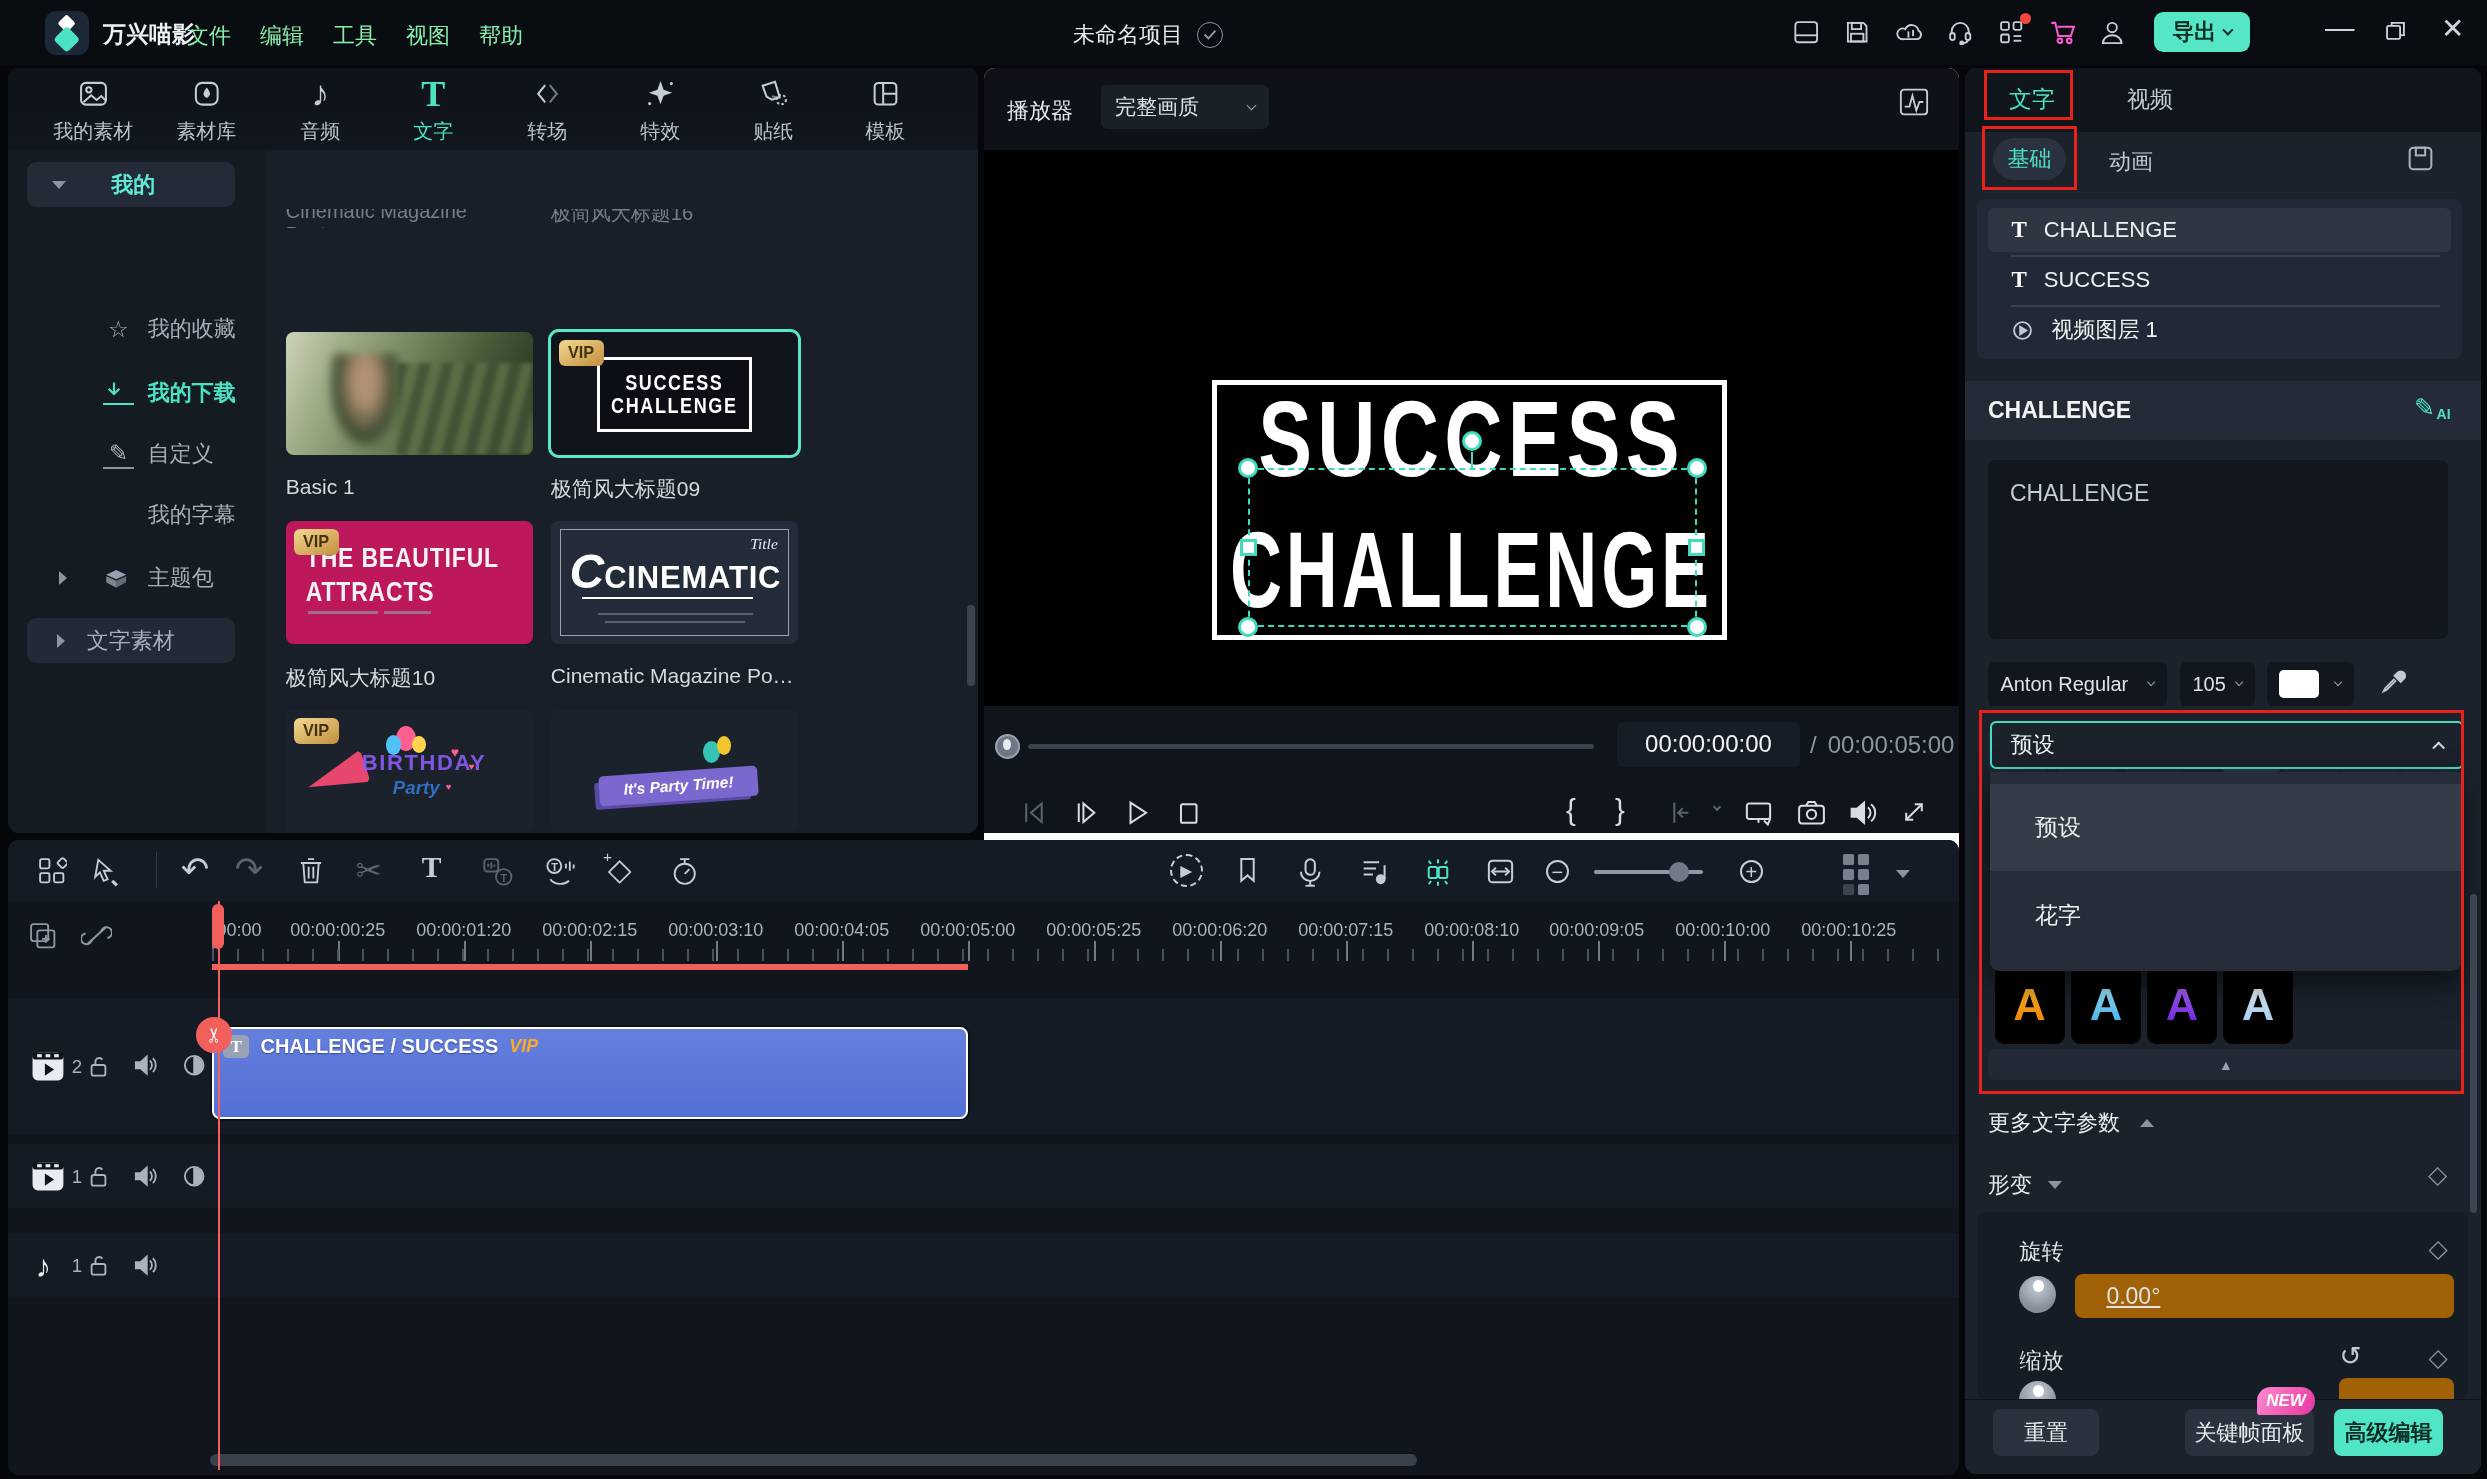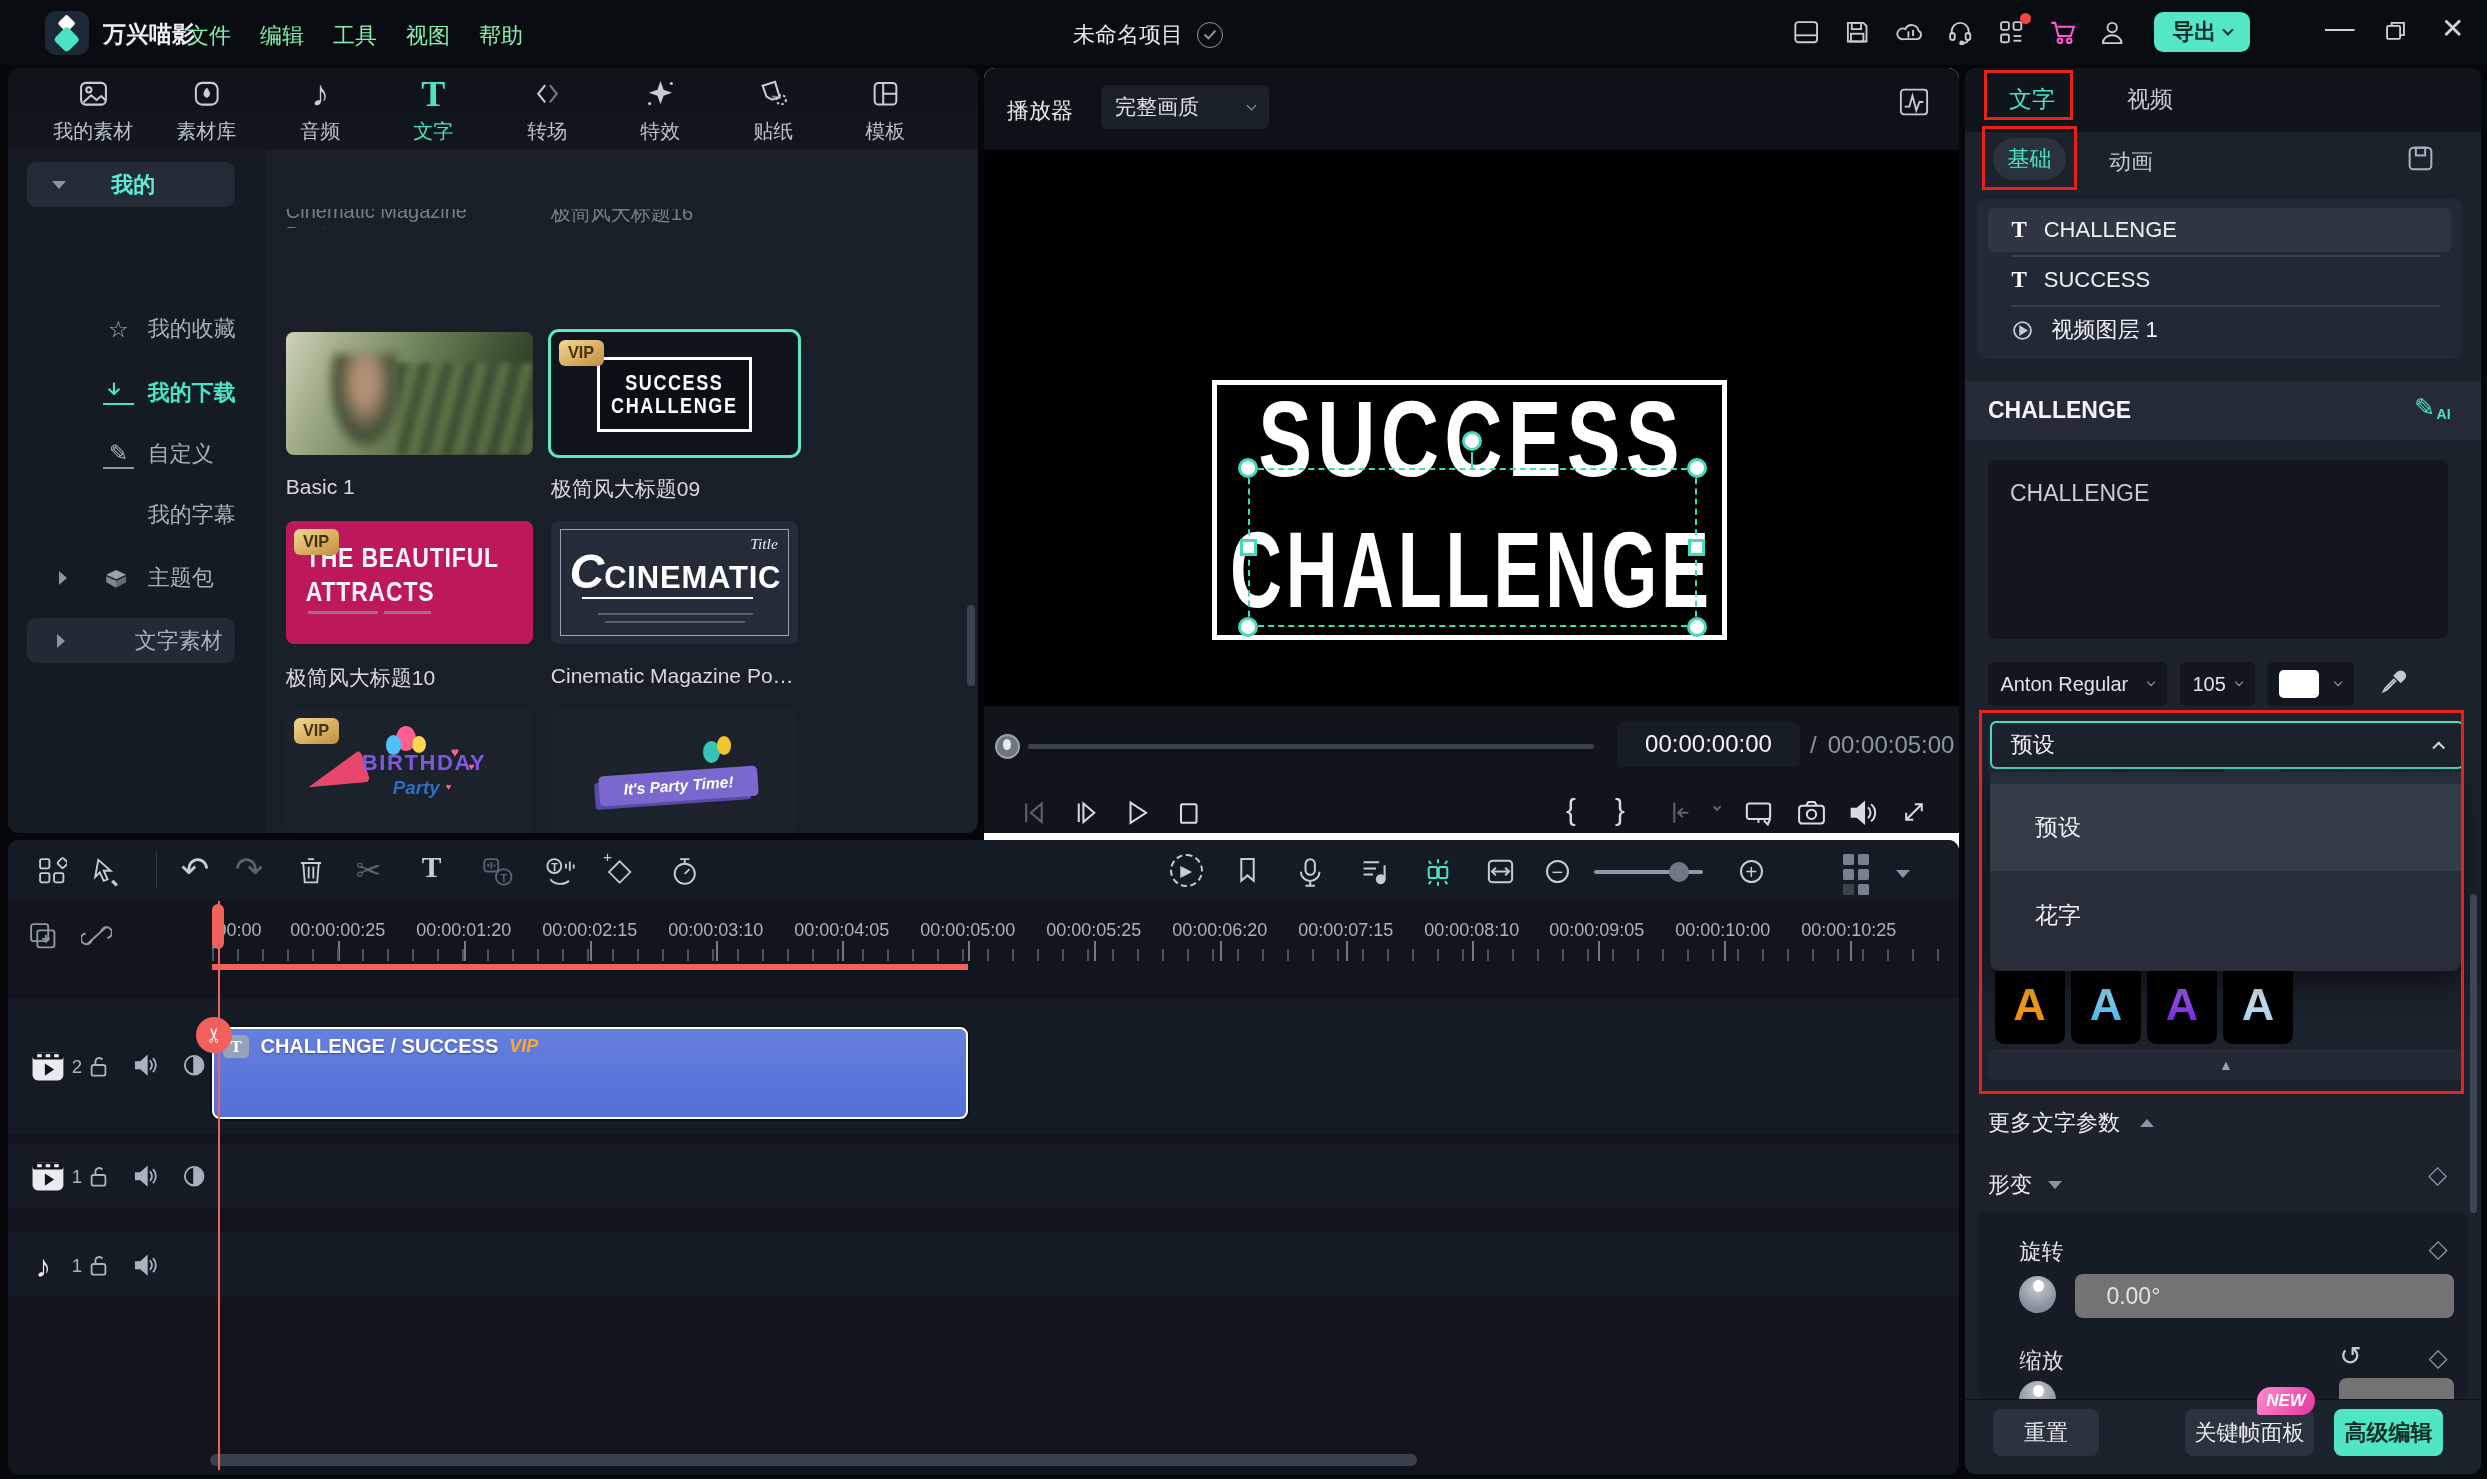--- a/index.html
+++ b/index.html
@@ -35,21 +35,21 @@
   .mtab .mic{height:36px;display:flex;align-items:center;justify-content:center;color:#c6cdd5;}
   .mtab.active{color:#4be3c4;}
   .mtab.active .mic{color:#4be3c4;}
   
   .sidebar{position:absolute;left:0;top:82px;width:258px;height:683px;background:#151b23;}
   .side-group{position:absolute;left:19.4px;top:12.4px;width:208px;height:45px;background:#242b36;border-radius:9.3px;display:flex;align-items:center;}
   .side-item{position:absolute;left:0;width:258px;height:44px;display:flex;align-items:center;font-size:22px;color:#a7b0ba;}
   .side-item .si-ic{position:absolute;left:95px;width:31px;text-align:center;font-size:23px;}
   .side-item .si-label{position:absolute;left:140px;}
   .side-item.active{color:#4be3c4;font-weight:bold;}
-  .side-box{position:absolute;left:19.4px;width:208px;height:45px;background:#232a35;border-radius:9.3px;display:flex;align-items:center;font-size:22px;color:#a7b0ba;gap:48px;}
+  .side-box{position:absolute;left:19.4px;width:208px;height:45px;background:#232a35;border-radius:9.3px;display:flex;align-items:center;font-size:22px;color:#a7b0ba;}
   .tri{display:inline-block;width:0;height:0;}
   .tri.down{border-left:7px solid transparent;border-right:7px solid transparent;border-top:8.6px solid #8b95a1;}
   .tri.rightp{border-top:7px solid transparent;border-bottom:7px solid transparent;border-left:8.6px solid #8b95a1;}
   
   .lib{position:absolute;left:258px;top:82px;width:712px;height:683px;background:#191f29;}
   .search-row{position:absolute;left:0;top:0;width:100%;height:56px;background:#171d26;}
   .search-input{position:absolute;left:64px;top:11px;width:466px;height:34px;background:transparent;border:none;outline:none;font-size:22px;color:#dfe3e8;}
   .search-input::placeholder{color:#78818c;}
   .filter-box{position:absolute;left:554px;top:7.8px;width:68px;height:40px;background:#272e3a;border-radius:6.2px;display:flex;align-items:center;justify-content:center;font-size:20px;color:#dfe3e8;gap:3.1px;}
   .dots3{position:absolute;left:652px;top:23px;display:flex;gap:5.4px;}
@@ -136,21 +136,21 @@
   .tile{position:absolute;width:70px;height:78px;background:#000;border-radius:9.3px;display:flex;align-items:center;justify-content:center;font-weight:800;font-size:45px;z-index:10;}
   .tile span{display:block;}
   .t-grad span{background-clip:text;-webkit-background-clip:text;color:transparent;}
   .collapse-bar{position:absolute;left:23px;top:981px;width:476px;height:31px;background:#222934;border-radius:6.2px;display:flex;align-items:center;justify-content:center;color:#9aa2ac;font-size:14px;z-index:10;}
   .more-row{position:absolute;left:23px;top:1040px;font-size:22px;color:#e8ebee;display:flex;align-items:center;gap:20px;}
   .xform-row{position:absolute;left:23px;top:1102px;width:470px;font-size:22px;color:#e8ebee;display:flex;align-items:center;gap:15.5px;}
   .kf-diamond{position:absolute;font-size:25px;color:#8b95a1;}
   .innerbox{position:absolute;left:12.4px;top:1144px;width:491px;height:187px;background:#161c25;border-radius:9.3px;overflow:hidden;}
   .knob{position:absolute;width:37px;height:37px;border-radius:50%;background:radial-gradient(circle at 50% 30%,#c6ccd3,#848d98 70%);}
   .knob i{position:absolute;left:13.2px;top:3.9px;width:11px;height:12.4px;border-radius:50%;background:#fff;}
-  .valbox{position:absolute;background:#737373;border-radius:7.8px;display:flex;align-items:center;padding-left:31px;font-size:23px;color:#dfe3e8;}
+  .valbox{position:absolute;background:#a16207;border-radius:7.8px;display:flex;align-items:center;padding-left:31px;font-size:23px;color:#dfe3e8;text-decoration:underline;}
   .insp-footer{position:absolute;left:0;top:1331px;width:516px;height:75px;background:#1b222c;border-top:1.6px solid #0e1319;z-index:40;}
   .foot-btn{position:absolute;top:9.3px;height:47px;border-radius:7.8px;background:#2a323e;color:#e8ebef;font-size:22px;display:flex;align-items:center;justify-content:center;}
   .foot-btn.primary{background:#50e5c5;color:#0d2b26;font-weight:bold;}
   .new-badge{position:absolute;left:292px;top:-13.2px;width:58px;height:28px;border-radius:14px 14px 14px 3.1px;background:linear-gradient(120deg,#ff8ad0,#e5369e);color:#fff;font-size:17px;font-style:italic;font-weight:bold;display:flex;align-items:center;justify-content:center;z-index:45;}
   .insp-scroll{position:absolute;left:505px;top:826px;width:7px;height:319px;background:#3d4552;border-radius:3.9px;z-index:50;}
   
   .tl-toolbar{position:absolute;left:0;top:0;width:100%;height:61px;background:#151b24;}
   .tl-ic{position:absolute;top:16.3px;}
   .tl-divider{position:absolute;left:148px;top:12.4px;width:1.6px;height:36px;background:#313943;}
   .tl-headrow{position:absolute;left:0;top:61px;width:100%;height:70px;}

